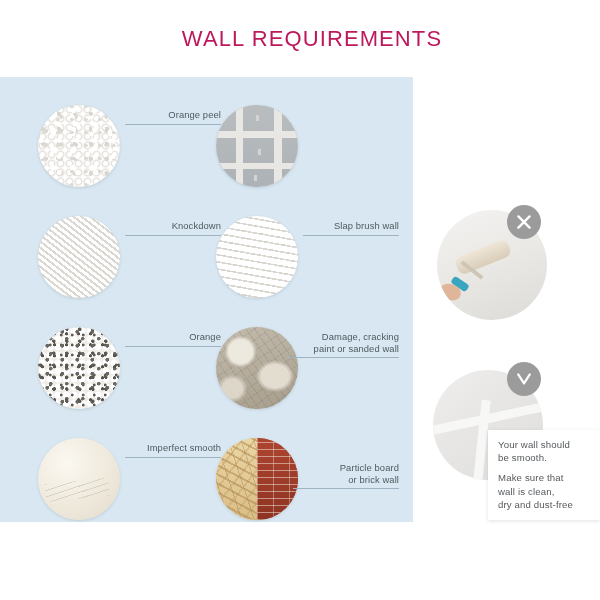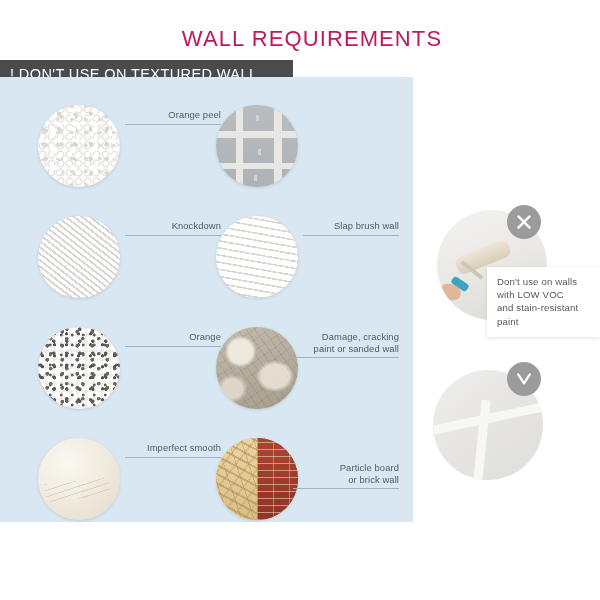--- a/index.html
+++ b/index.html
@@ -190,23 +190,20 @@
   .ph3{background:linear-gradient(140deg,#efeeec 0%,#e6e5e3 50%,#dededc 100%);}
   .ph3 .edge{position:absolute;background:#f7f7f6;}
 </style>
 </head>
 <body>
 
 <div id="root">
 
   <div class="page-title">WALL REQUIREMENTS</div>
 
-  <div class="banner">
-    <span>! DON'T USE ON TEXTURED WALL</span>
-  </div>
 
   <div class="blue-panel"></div>
 
   <div class="grid">
 
     <div class="cell" style="left:25px;top:14px;">
       <div class="swatch tex-orange-peel"></div>
       <div class="cell-label">Orange peel</div>
     </div>
 
@@ -264,33 +261,38 @@
       <div class="roller" style="left:18px;top:38px;width:56px;height:18px;transform:rotate(-22deg);"></div>
       <div class="roller-handle" style="left:22px;top:58px;width:26px;height:4px;transform:rotate(38deg);"></div>
       <div class="grip" style="left:14px;top:70px;width:18px;height:8px;transform:rotate(34deg);"></div>
       <div class="hand" style="left:2px;top:74px;width:22px;height:16px;transform:rotate(12deg);"></div>
     </div>
     <div class="badge" style="left:70px;top:0;">
       <svg width="18" height="18" viewBox="0 0 18 18" aria-hidden="true">
         <path d="M3.4 3.4 L14.6 14.6 M14.6 3.4 L3.4 14.6" stroke="#ffffff" stroke-width="2.4" stroke-linecap="round"></path>
       </svg>
     </div>
-    <div class="note-card" style="left:50px;top:62px;width:113px;">
-      <div>Don't use on walls</div>
-      <div>with LOW VOC</div>
-      <div>and stain-resistant</div>
-      <div>paint</div>
-    </div>
   </div>
 
   <div class="rpanel" style="left:433px;top:362px;width:167px;height:140px;">
     <div class="photo-circle ph3" style="left:0;top:8px;">
       <div class="edge" style="left:-10px;top:44px;width:130px;height:9px;transform:rotate(-12deg);"></div>
       <div class="edge" style="left:44px;top:30px;width:9px;height:90px;transform:rotate(6deg);"></div>
     </div>
     <div class="badge" style="left:74px;top:0;">
       <svg width="20" height="20" viewBox="0 0 20 20" aria-hidden="true">
         <path d="M4.2 5.4 L10 14.4 L15.8 5.4" fill="none" stroke="#ffffff" stroke-width="2.2" stroke-linecap="round" stroke-linejoin="round"></path>
       </svg>
     </div>
+    <div class="note-card" style="left:55px;top:68px;width:112px;">
+      <p>
+        <span>Your wall should</span><br>
+        <span>be smooth.</span>
+      </p>
+      <p>
+        <span>Make sure that</span><br>
+        <span>wall is clean,</span><br>
+        <span>dry and dust-free</span>
+      </p>
+    </div>
   </div>
 
 </div>
 
 </body></html>

